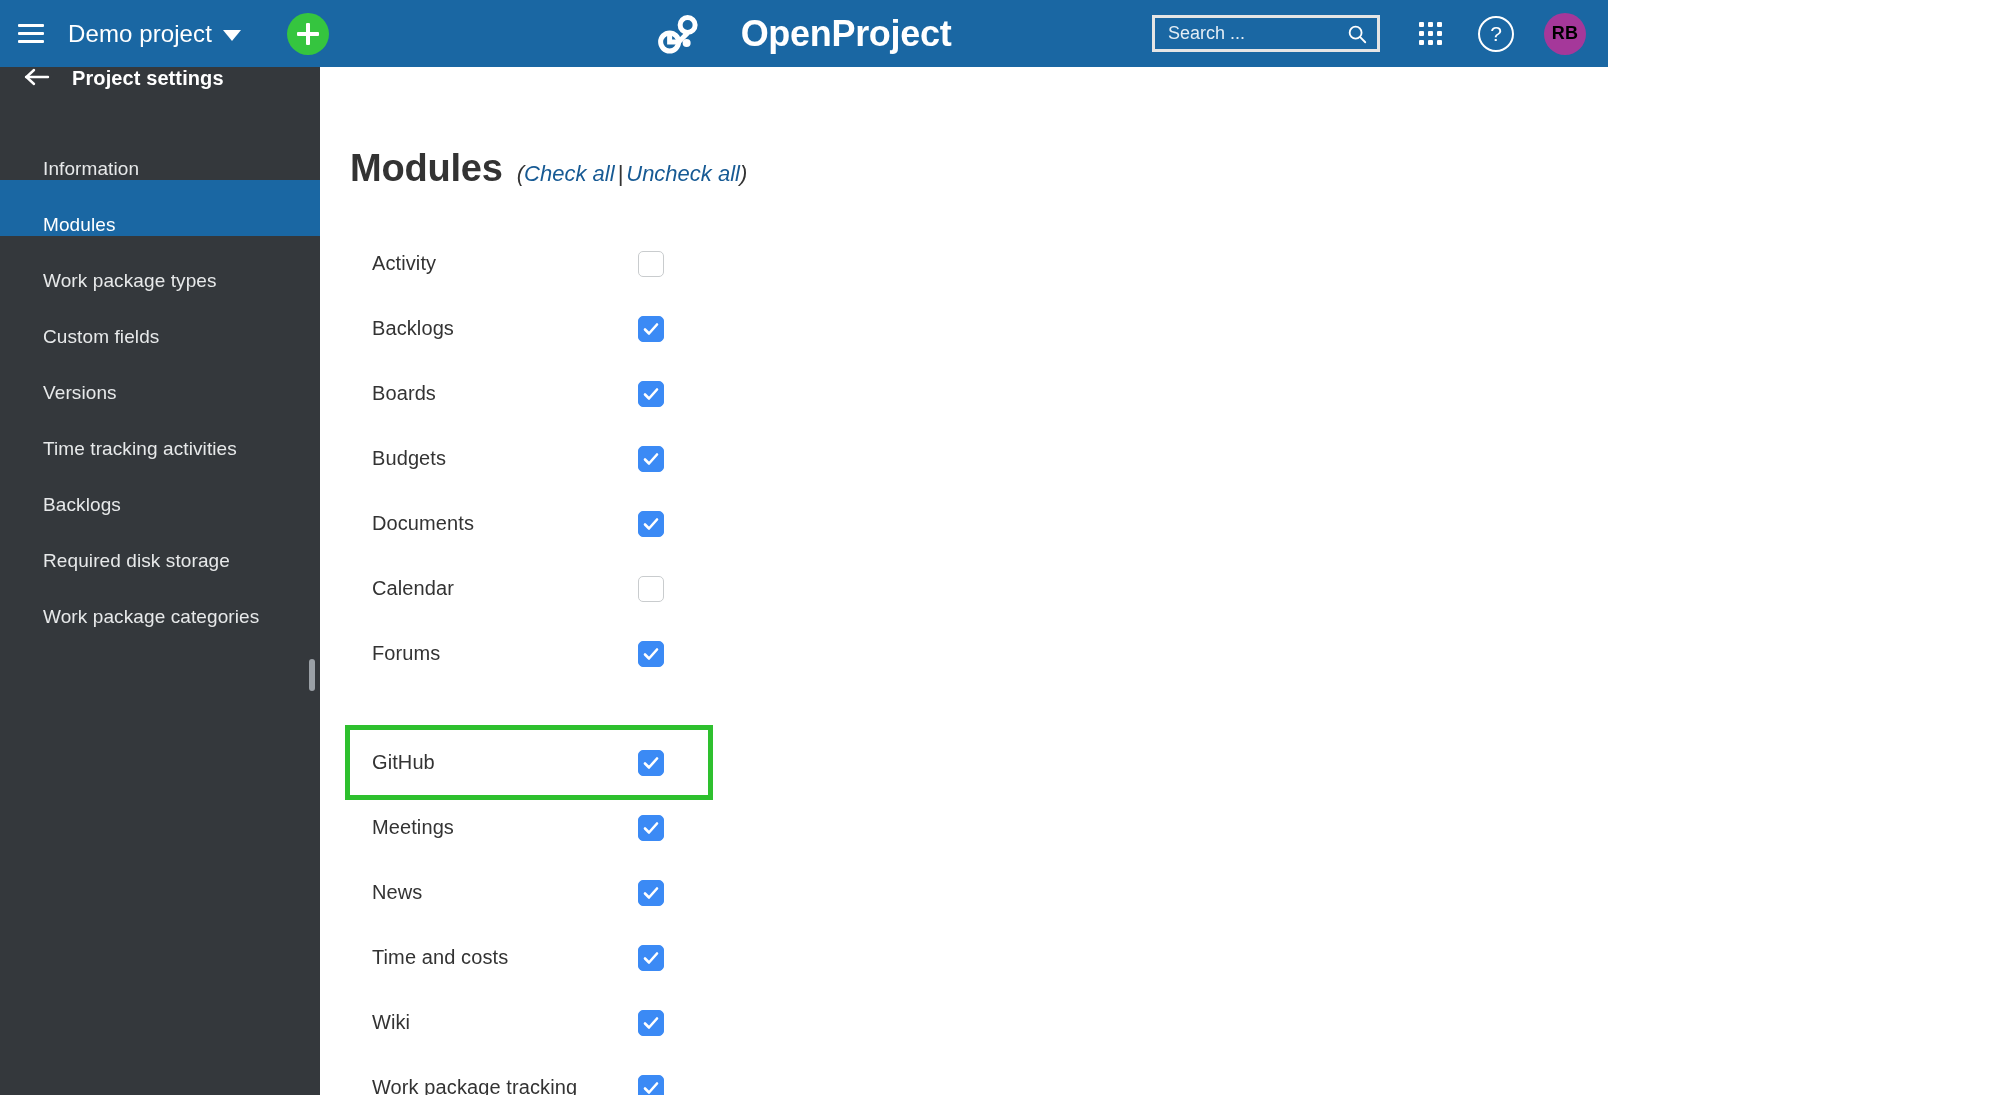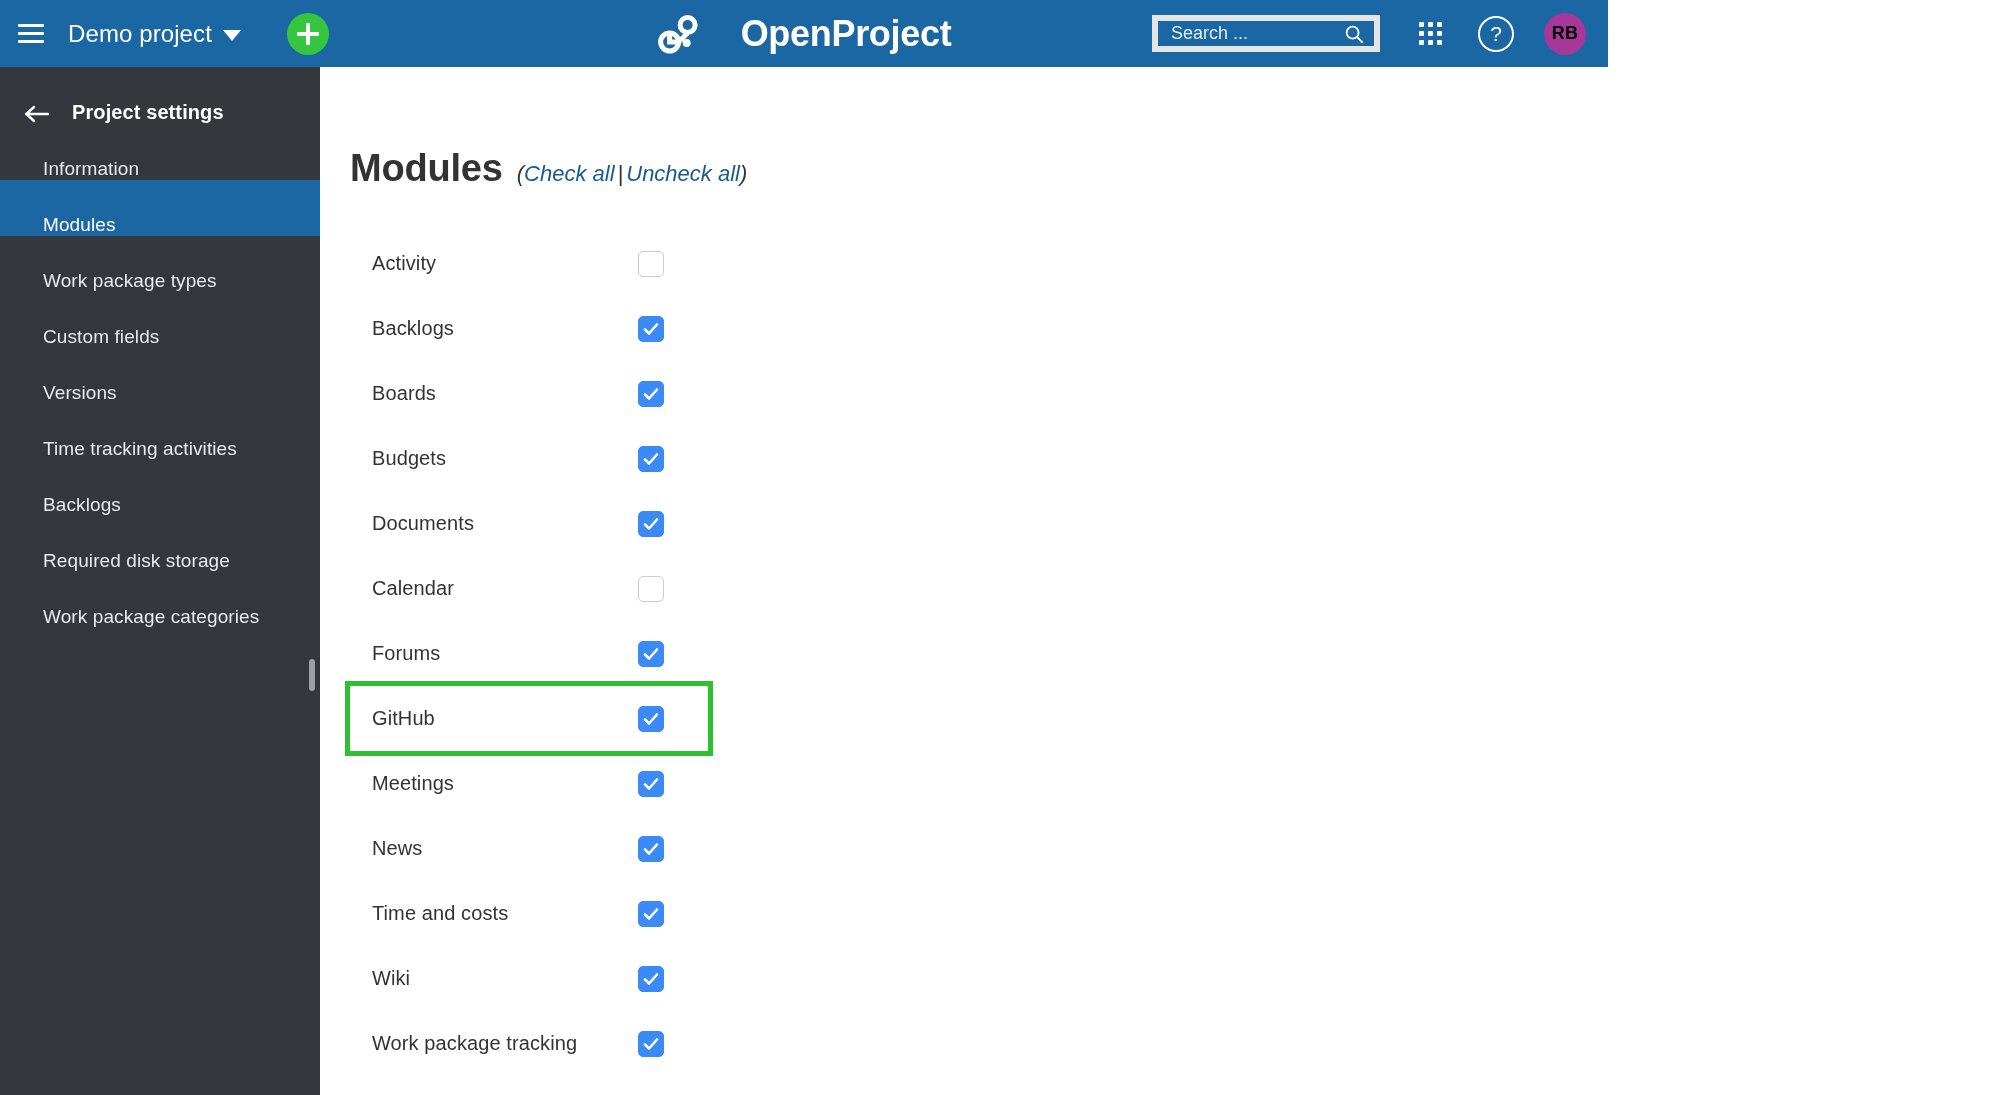--- a/index.html
+++ b/index.html
@@ -71,21 +71,21 @@
     color: #ffffff; font-size: 36px; font-weight: 700;
     letter-spacing: -.3px; line-height: 1;
   }
 
   .topbar-right {
     margin-left: auto;
     display: flex; align-items: center; gap: 0;
   }
   .searchbox {
     width: 228px; height: 37px;
-    border: 6px solid #e5e5e5;
+    border: 3px solid #e5e5e5;
     display: flex; align-items: center;
     padding: 0 9px 0 13px;
     background: transparent;
   }
   .searchbox input {
     flex: 1; min-width: 0;
     background: transparent; border: none; outline: none;
     color: #ffffff; font-size: 18px;
     font-family: "Liberation Sans", sans-serif;
   }
@@ -129,21 +129,21 @@
 
   
   .sidebar {
     width: 320px; min-width: 320px;
     background: #34383c;
     position: relative;
     padding-top: 0;
   }
   .sidebar-head {
     height: 57px;
-    display: flex; align-items: flex-end;
+    display: flex; align-items: flex-start;
     padding-left: 24px; gap: 22px;
     cursor: pointer;
   }
   .back-arrow { width: 26px; height: 20px; flex: none; }
   .sidebar-title {
     color: #ffffff; font-size: 20px; font-weight: 700;
     letter-spacing: .1px;
   }
   .sidebar-item {
     height: 56px;
@@ -199,20 +199,21 @@
     display: flex; align-items: center; justify-content: center;
     cursor: pointer;
   }
   .cb.off { background: #ffffff; border: 1px solid #c9ccce; }
   .cb.on  { background: #3b8af5; border: 1px solid #3b8af5; }
   .cb.on svg { display: block; }
 
   .module-row.highlighted {
     outline: 5px solid #2ec02e;
     outline-offset: 0;
+    margin-top: 44px;
   }
 
   .save-row { padding: 34px 0 0 30px; }
 </style>
 </head>
 <body>
 
 <div class="app">
 
   <div class="topbar">

